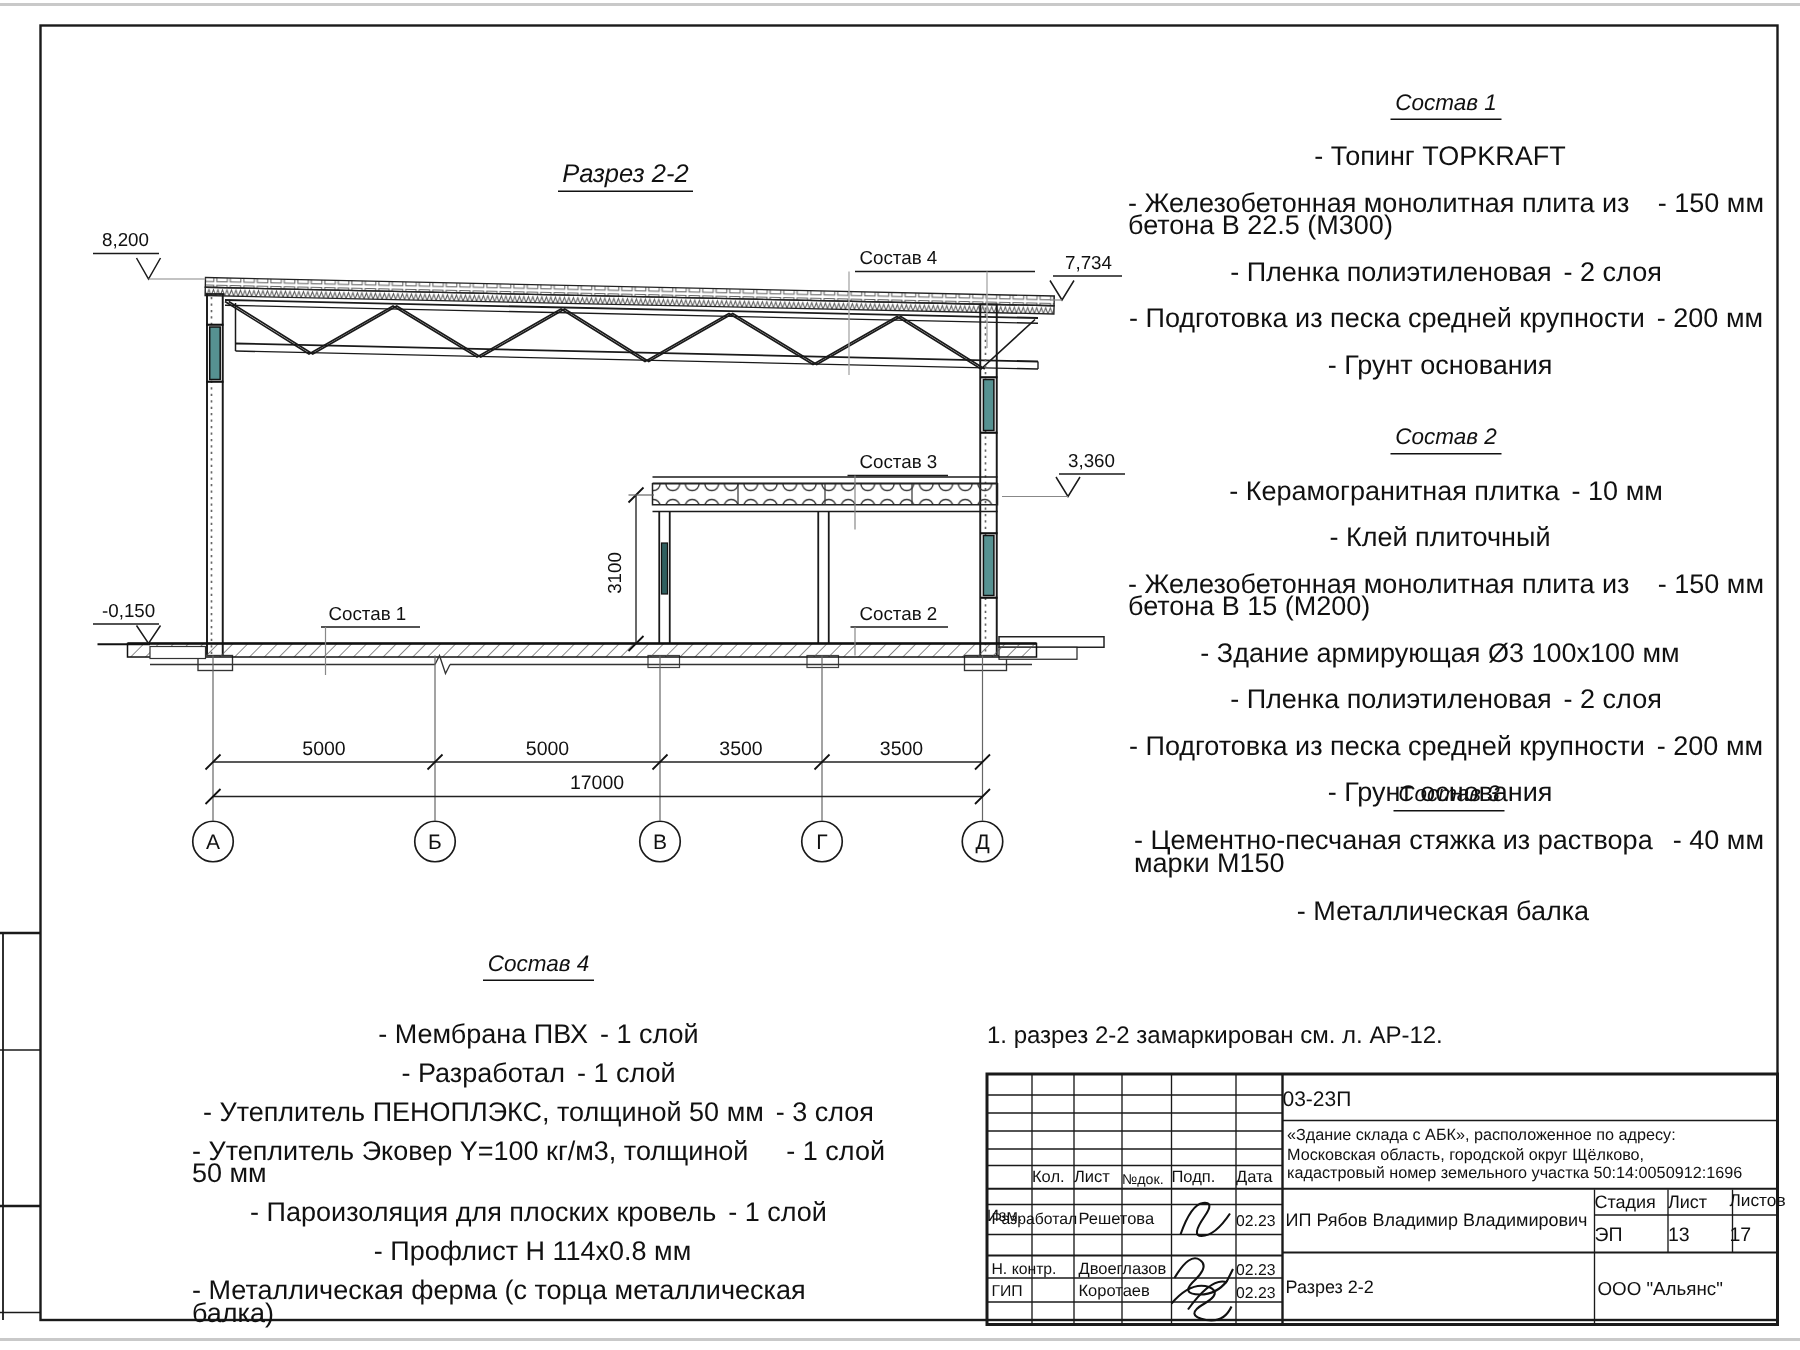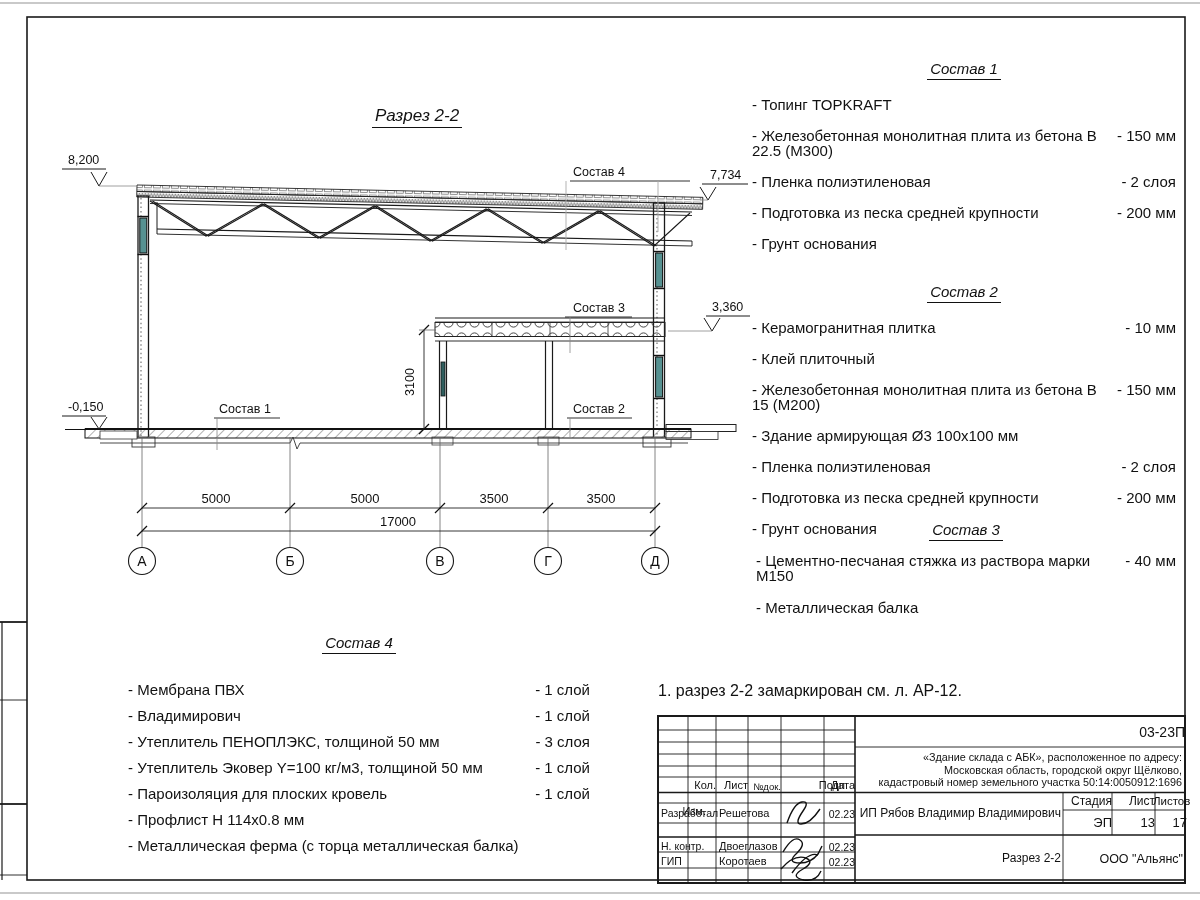--- a/index.html
+++ b/index.html
@@ -7,27 +7,27 @@
   .edge{position:absolute;left:0;width:1200px;height:2px;background:#c9c9c9;}
   svg{position:absolute;left:0;top:0;}
   svg text{font-family:"Liberation Sans",sans-serif;fill:#111;}
   .drawing-title{position:absolute;left:352px;top:106px;width:130px;text-align:center;font-style:italic;font-size:17px;}
   .drawing-title span{border-bottom:1px solid #111;padding:0 3px 2px;}
   .sostav{position:absolute;}
   .sostav-title{font-style:italic;font-size:15px;text-align:center;margin-bottom:20px;}
   .sostav-title span{border-bottom:1px solid #111;padding:0 3px 2px;}
   .s3 .sostav-title{margin-bottom:15px;}
   .s4 .sostav-title{margin-bottom:31px;}
-  .srow{display:flex;justify-content:space-between;font-size:15px;line-height:15px;margin-bottom:16px;}
+  .srow{display:flex;justify-content:center;font-size:18px;line-height:15px;margin-bottom:16px;}
   .s3 .srow{margin-bottom:17px;}
   .s4 .srow{margin-bottom:11px;}
   .sval{white-space:nowrap;padding-left:8px;}
   .note{position:absolute;left:658px;top:682px;font-size:16px;}
   .tbt{position:absolute;white-space:nowrap;font-size:11px;line-height:1.16;text-align:center;}
-  .c{text-align:right;}
+  .c{text-align:left;}
 </style>
 </head>
 <body>
 
 <div class="page">
   <div class="edge" style="top:2px"></div>
   <div class="edge" style="top:892px"></div>
 
   <svg width="1200" height="900" viewBox="0 0 1200 900">
     <defs>
@@ -342,21 +342,21 @@
 
   <div class="sostav s4" style="left:128px;top:634px;width:462px">
     <div class="sostav-title"><span>Состав 4</span></div>
     <div>
 
     <div class="srow">
           <span class="stext">- Мембрана ПВХ</span>
           <span class="sval">- 1 слой</span>
         </div>
         <div class="srow">
-          <span class="stext">- Владимирович</span>
+          <span class="stext">- Разработал</span>
           <span class="sval">- 1 слой</span>
         </div>
         <div class="srow">
           <span class="stext">- Утеплитель ПЕНОПЛЭКС, толщиной 50 мм</span>
           <span class="sval">- 3 слоя</span>
         </div>
         <div class="srow">
           <span class="stext">- Утеплитель Эковер Y=100 кг/м3, толщиной 50 мм</span>
           <span class="sval">- 1 слой</span>
         </div>

